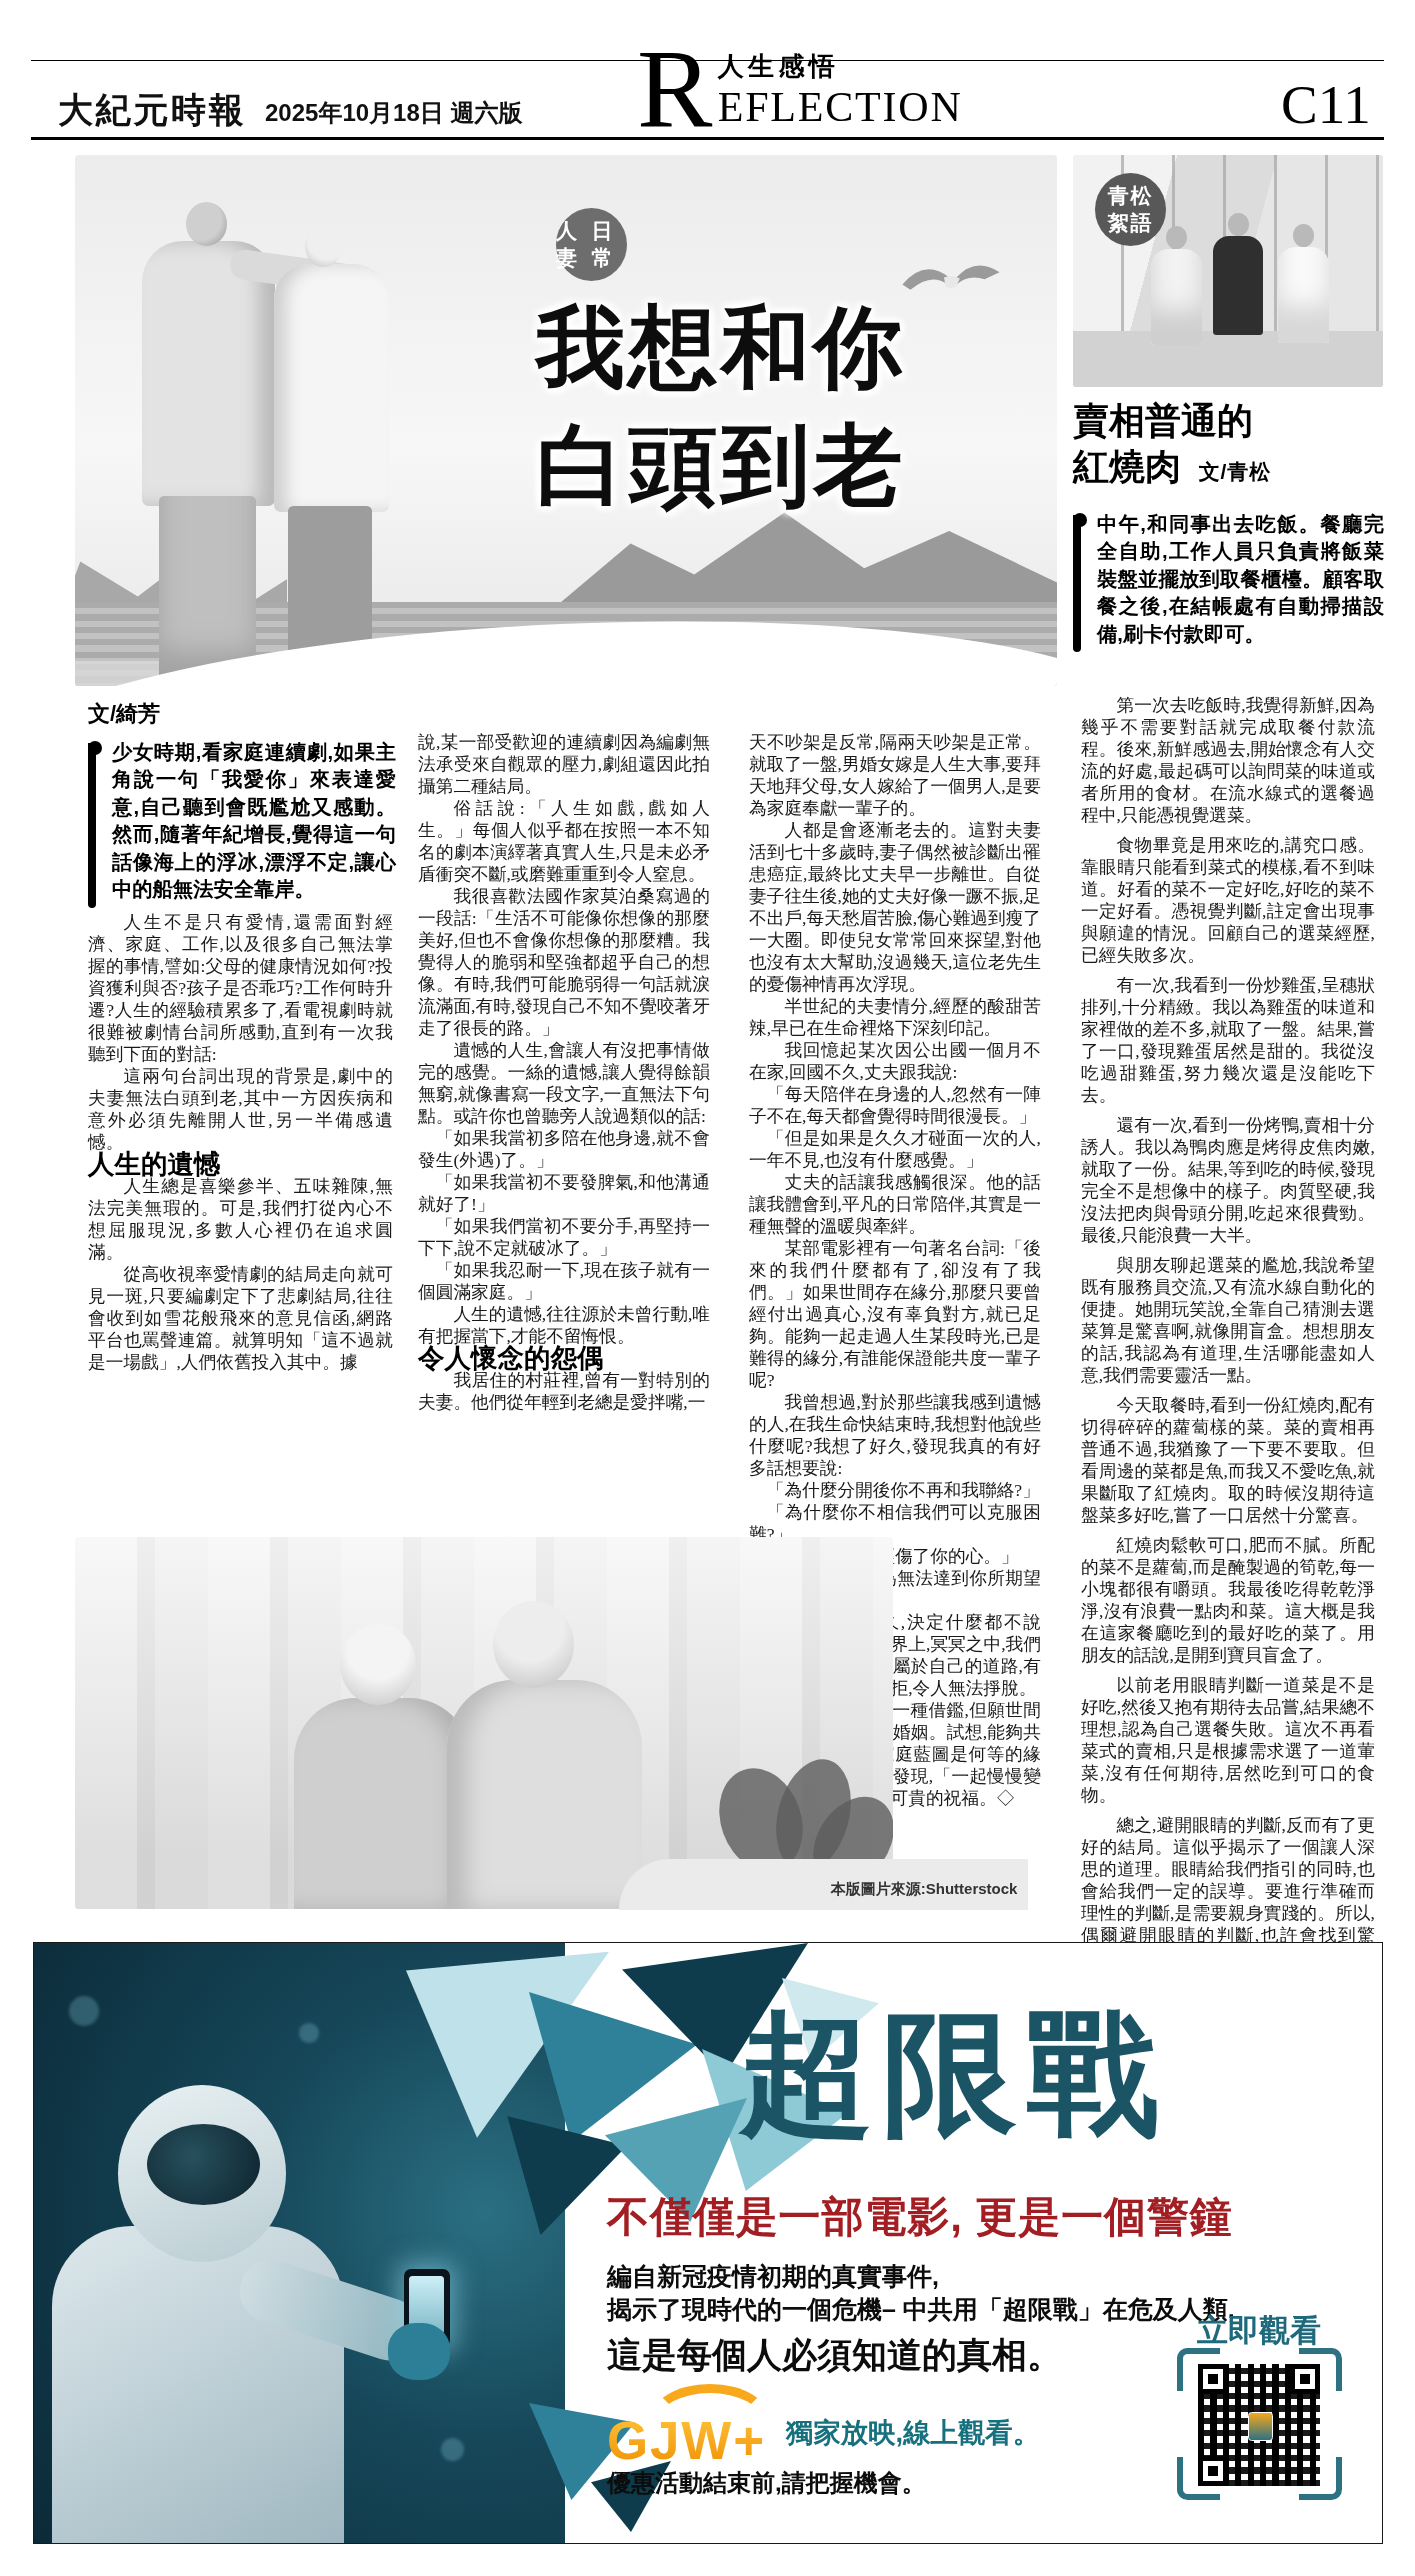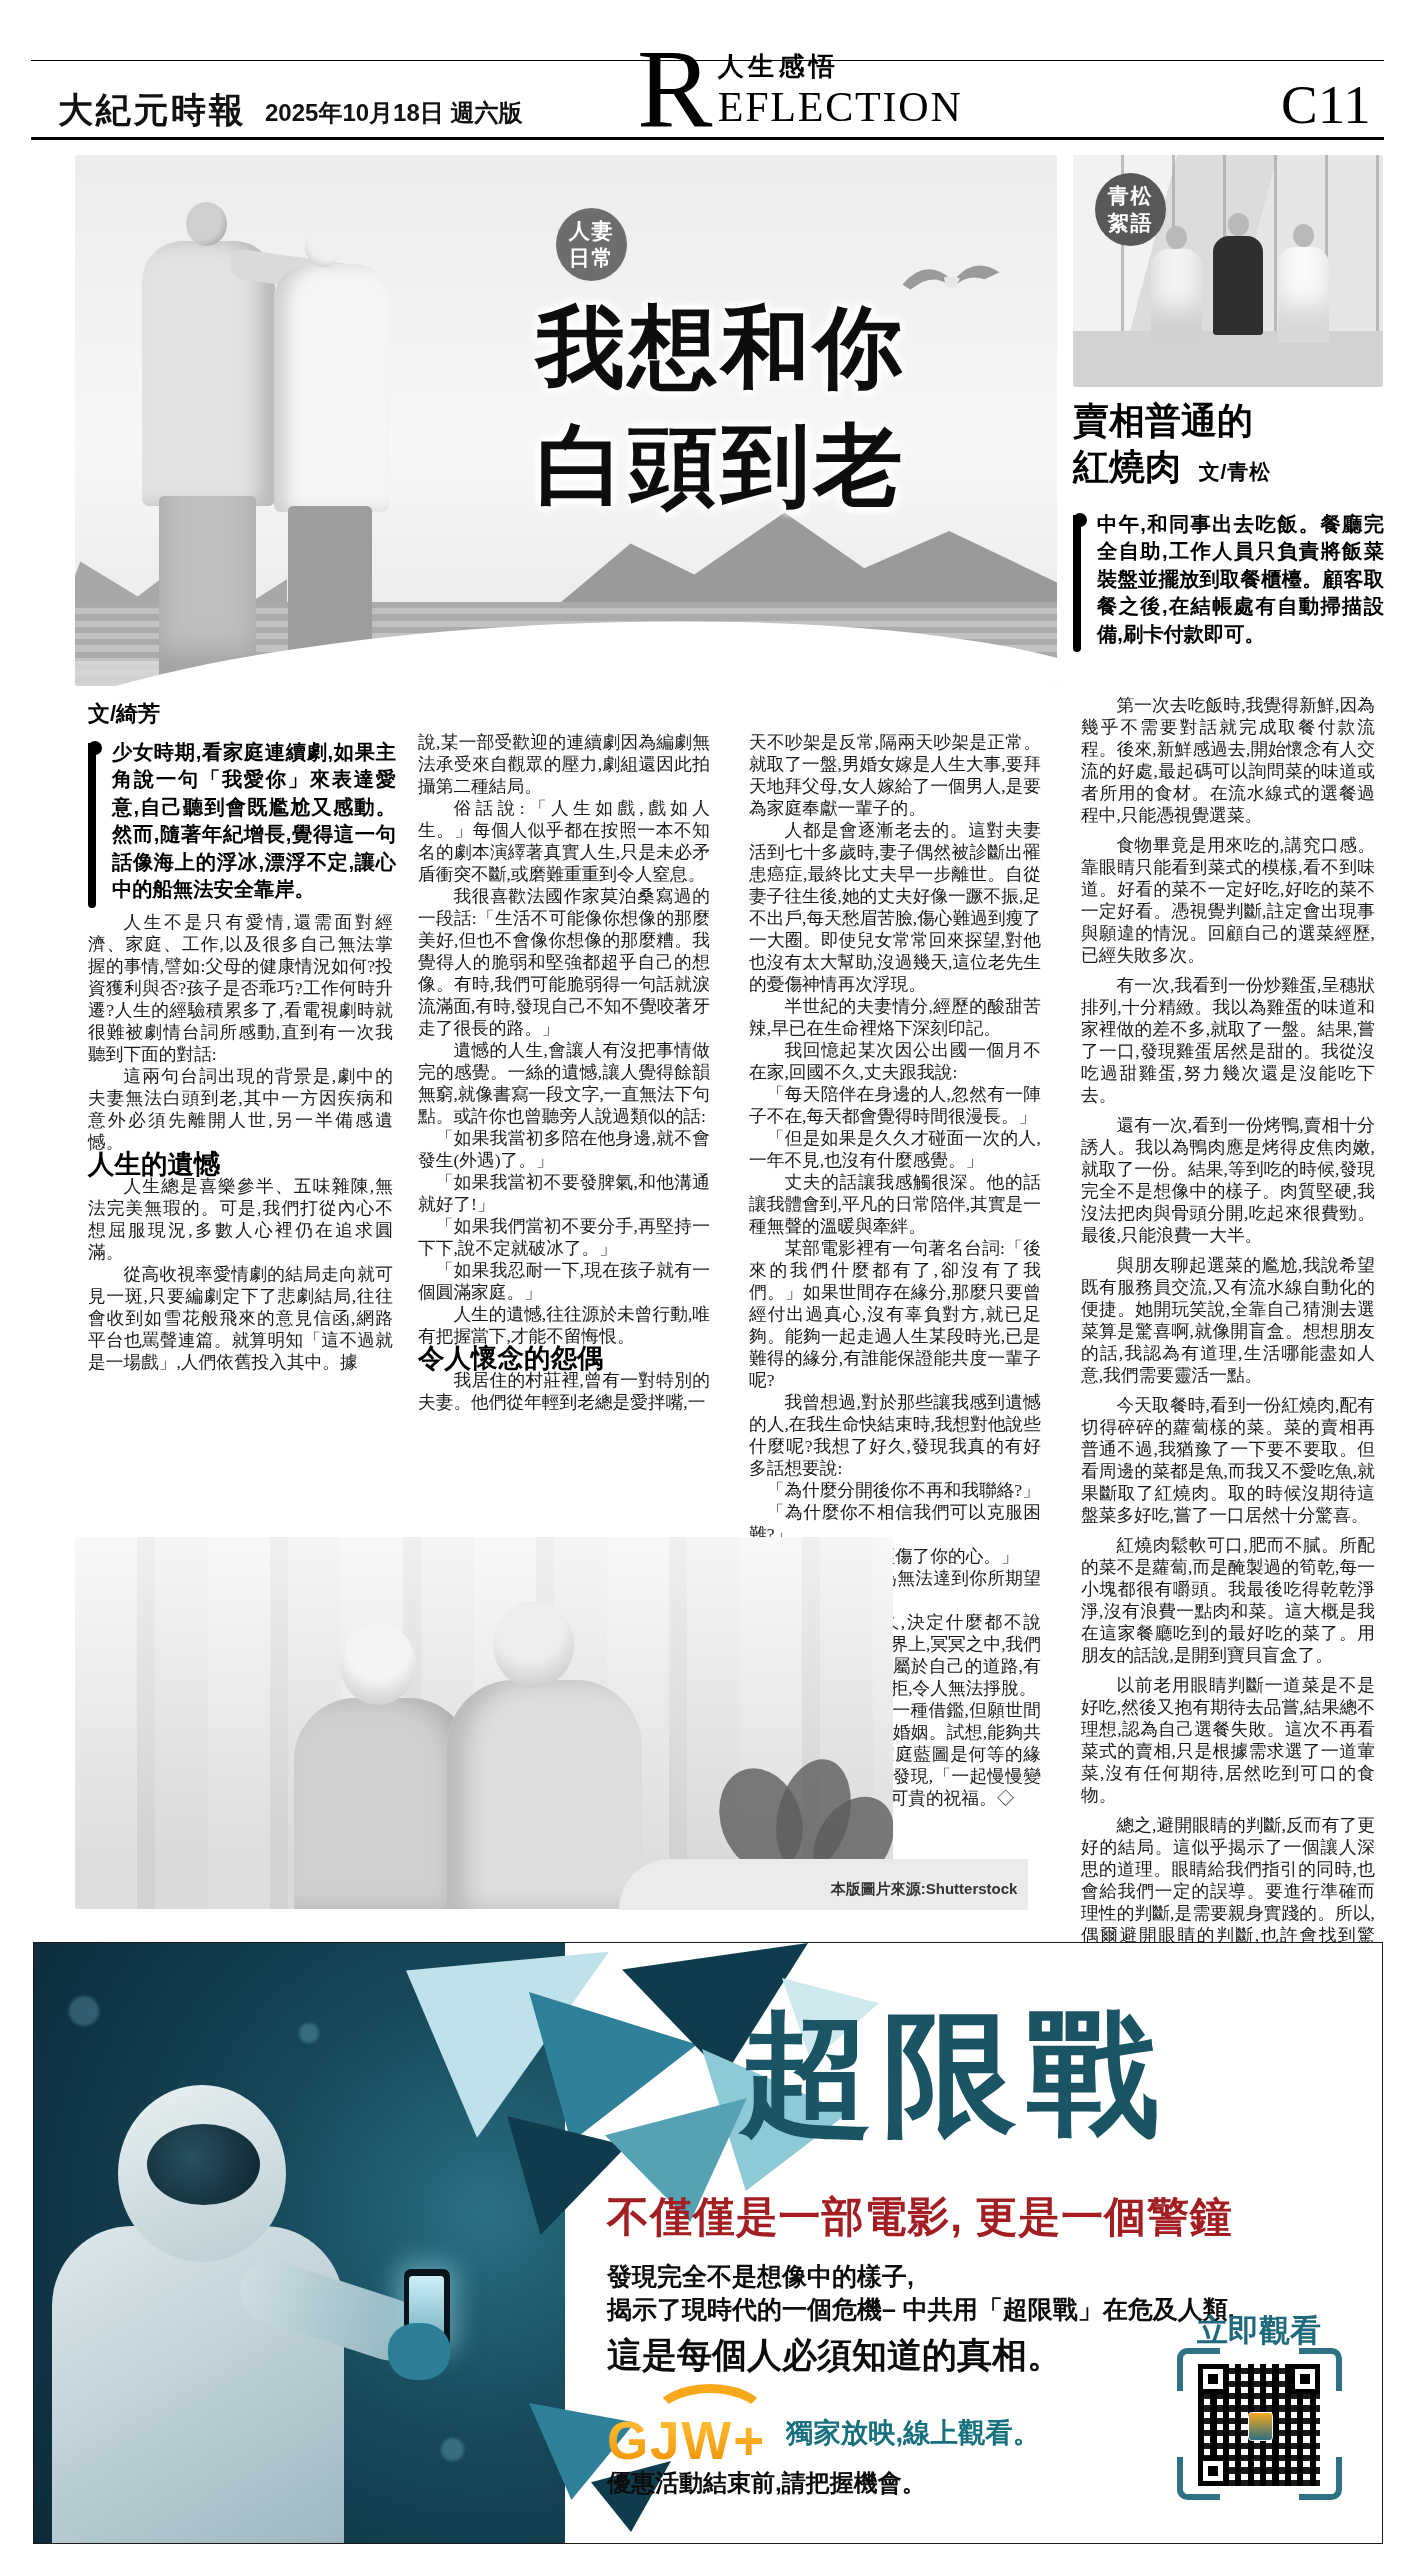--- a/index.html
+++ b/index.html
@@ -40,21 +40,21 @@
   .arm{position:absolute;left:106px;top:62px;width:133px;height:30px;background:#dadada;
        border-radius:14px;transform:rotate(8deg);}
   .woman-head{position:absolute;left:181px;top:31px;width:37px;height:41px;border-radius:50%;
               background:radial-gradient(circle at 60% 35%,#efefef 55%,#bdbdbd);}
   .woman-body{position:absolute;left:150px;top:69px;width:115px;height:248px;background:#f5f5f5;
               border-radius:35px 35px 7px 7px;box-shadow:inset 12.4px 0 16px #cfcfcf;}
   .woman-legs{position:absolute;left:164px;top:311px;width:84px;height:177px;background:#9d9d9d;border-radius:5.3px;}
   .hero-swoosh{position:absolute;left:-106px;bottom:-190px;width:1194px;height:252px;background:#fff;
                border-radius:50%;transform:rotate(-2.5deg);}
   .tag-circle{position:absolute;left:481px;top:53px;width:71px;height:73px;border-radius:50%;
-              background:#6d6d6d;color:#fff;display:flex;flex-direction:column;align-items:center;
+              background:#6d6d6d;color:#fff;display:flex;flex-direction:row;align-items:center;
               justify-content:center;font-size:21px;font-weight:bold;line-height:26.5px;letter-spacing:1.8px;}
   .main-title{position:absolute;left:372px;top:133px;width:548px;margin:0;text-align:center;
               font-size:89px;line-height:118px;font-weight:700;color:#0d0d0d;letter-spacing:3.5px;
               text-shadow:-3.5px -3.5px 6.2px #fff,3.5px -3.5px 6.2px #fff,-3.5px 3.5px 6.2px #fff,3.5px 3.5px 6.2px #fff,0 0 14px #fff;}
   .main-title span{display:block;}
   
   .byline-main{position:absolute;left:88px;top:699px;font-size:22px;font-weight:bold;color:#000;}
   .lede{position:absolute;font-weight:bold;font-size:20.3px;line-height:27.4px;color:#000;
         text-align:justify;}
   .lede .bar{position:absolute;left:0;top:3.5px;width:8px;background:#000;border-radius:0 0 5.3px 5.3px;}
@@ -360,21 +360,21 @@
     <div class="shard s3"></div>
     <div class="shard s4"></div>
     <div class="shard s5"></div>
     <div class="shard s6"></div>
     <div class="shard s7"></div>
     <div class="shard s8"></div>
     <div class="shard s9"></div>
 
     <h2 class="ad-title">超限戰</h2>
     <div class="ad-red">不僅僅是一部電影, 更是一個警鐘</div>
-    <div class="ad-l1">發現完全不是想像中的樣子,</div>
+    <div class="ad-l1">編自新冠疫情初期的真實事件,</div>
     <div class="ad-l2">揭示了現時代的一個危機– 中共用「超限戰」在危及人類,</div>
     <div class="ad-l3">這是每個人必須知道的真相。</div>
     <div class="gjw">
       <div class="gjw-arc"></div>
       <span class="gjw-text">GJW+</span>
     </div>
     <div class="ad-tag">獨家放映,線上觀看。</div>
     <div class="ad-note">優惠活動結束前,請把握機會。</div>
     <div class="ad-watch">立即觀看</div>
     <div class="qr-frame">

